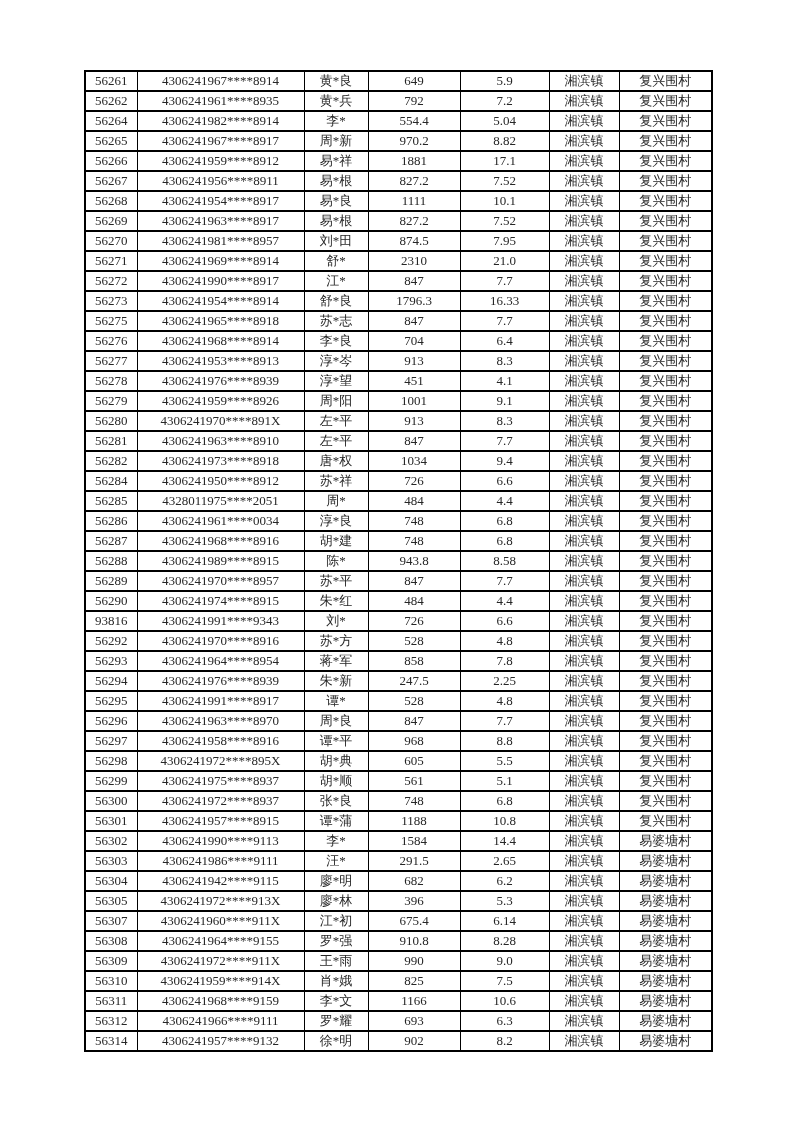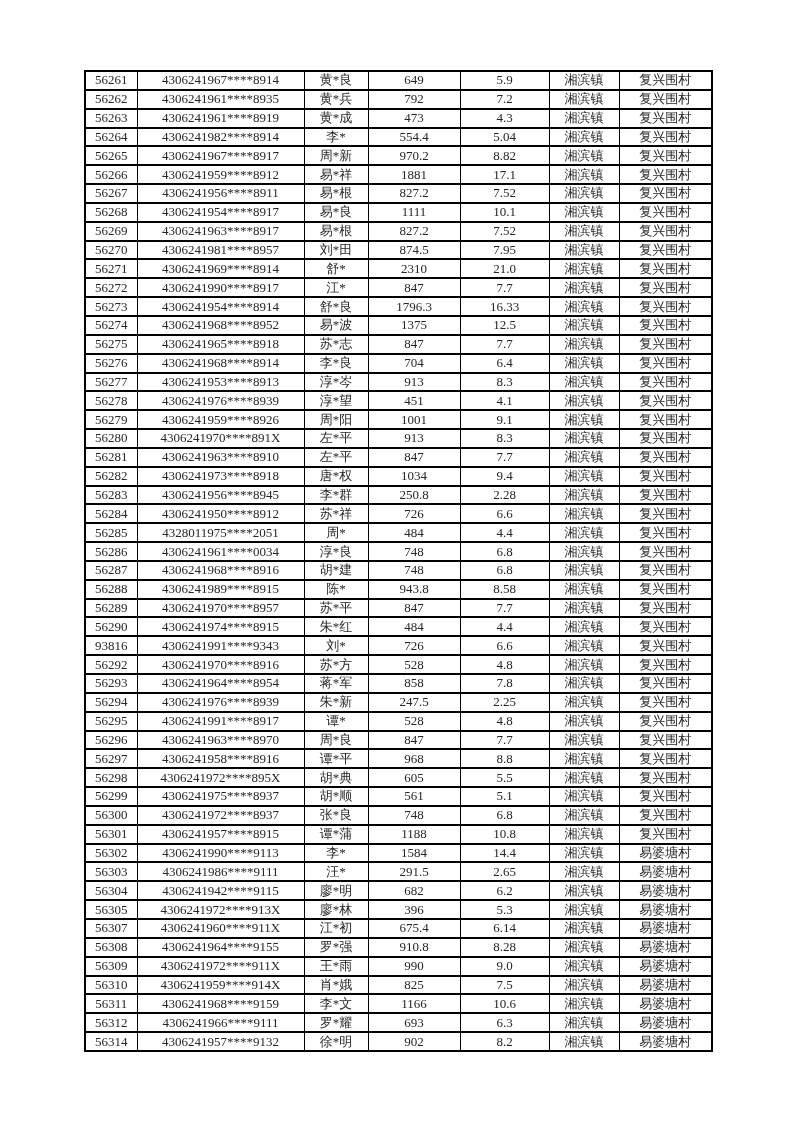--- a/index.html
+++ b/index.html
@@ -75,29 +75,20 @@
         <tr>
           <td>56262</td>
           <td>4306241961****8935</td>
           <td>黄*兵</td>
           <td>792</td>
           <td>7.2</td>
           <td>湘滨镇</td>
           <td>复兴围村</td>
         </tr>
         <tr>
-          <td>56263</td>
-          <td>4306241961****8919</td>
-          <td>黄*成</td>
-          <td>473</td>
-          <td>4.3</td>
-          <td>湘滨镇</td>
-          <td>复兴围村</td>
-        </tr>
-        <tr>
           <td>56264</td>
           <td>4306241982****8914</td>
           <td>李*</td>
           <td>554.4</td>
           <td>5.04</td>
           <td>湘滨镇</td>
           <td>复兴围村</td>
         </tr>
         <tr>
           <td>56265</td>
@@ -174,29 +165,20 @@
         <tr>
           <td>56273</td>
           <td>4306241954****8914</td>
           <td>舒*良</td>
           <td>1796.3</td>
           <td>16.33</td>
           <td>湘滨镇</td>
           <td>复兴围村</td>
         </tr>
         <tr>
-          <td>56274</td>
-          <td>4306241968****8952</td>
-          <td>易*波</td>
-          <td>1375</td>
-          <td>12.5</td>
-          <td>湘滨镇</td>
-          <td>复兴围村</td>
-        </tr>
-        <tr>
           <td>56275</td>
           <td>4306241965****8918</td>
           <td>苏*志</td>
           <td>847</td>
           <td>7.7</td>
           <td>湘滨镇</td>
           <td>复兴围村</td>
         </tr>
         <tr>
           <td>56276</td>
@@ -255,29 +237,20 @@
         <tr>
           <td>56282</td>
           <td>4306241973****8918</td>
           <td>唐*权</td>
           <td>1034</td>
           <td>9.4</td>
           <td>湘滨镇</td>
           <td>复兴围村</td>
         </tr>
         <tr>
-          <td>56283</td>
-          <td>4306241956****8945</td>
-          <td>李*群</td>
-          <td>250.8</td>
-          <td>2.28</td>
-          <td>湘滨镇</td>
-          <td>复兴围村</td>
-        </tr>
-        <tr>
           <td>56284</td>
           <td>4306241950****8912</td>
           <td>苏*祥</td>
           <td>726</td>
           <td>6.6</td>
           <td>湘滨镇</td>
           <td>复兴围村</td>
         </tr>
         <tr>
           <td>56285</td>

